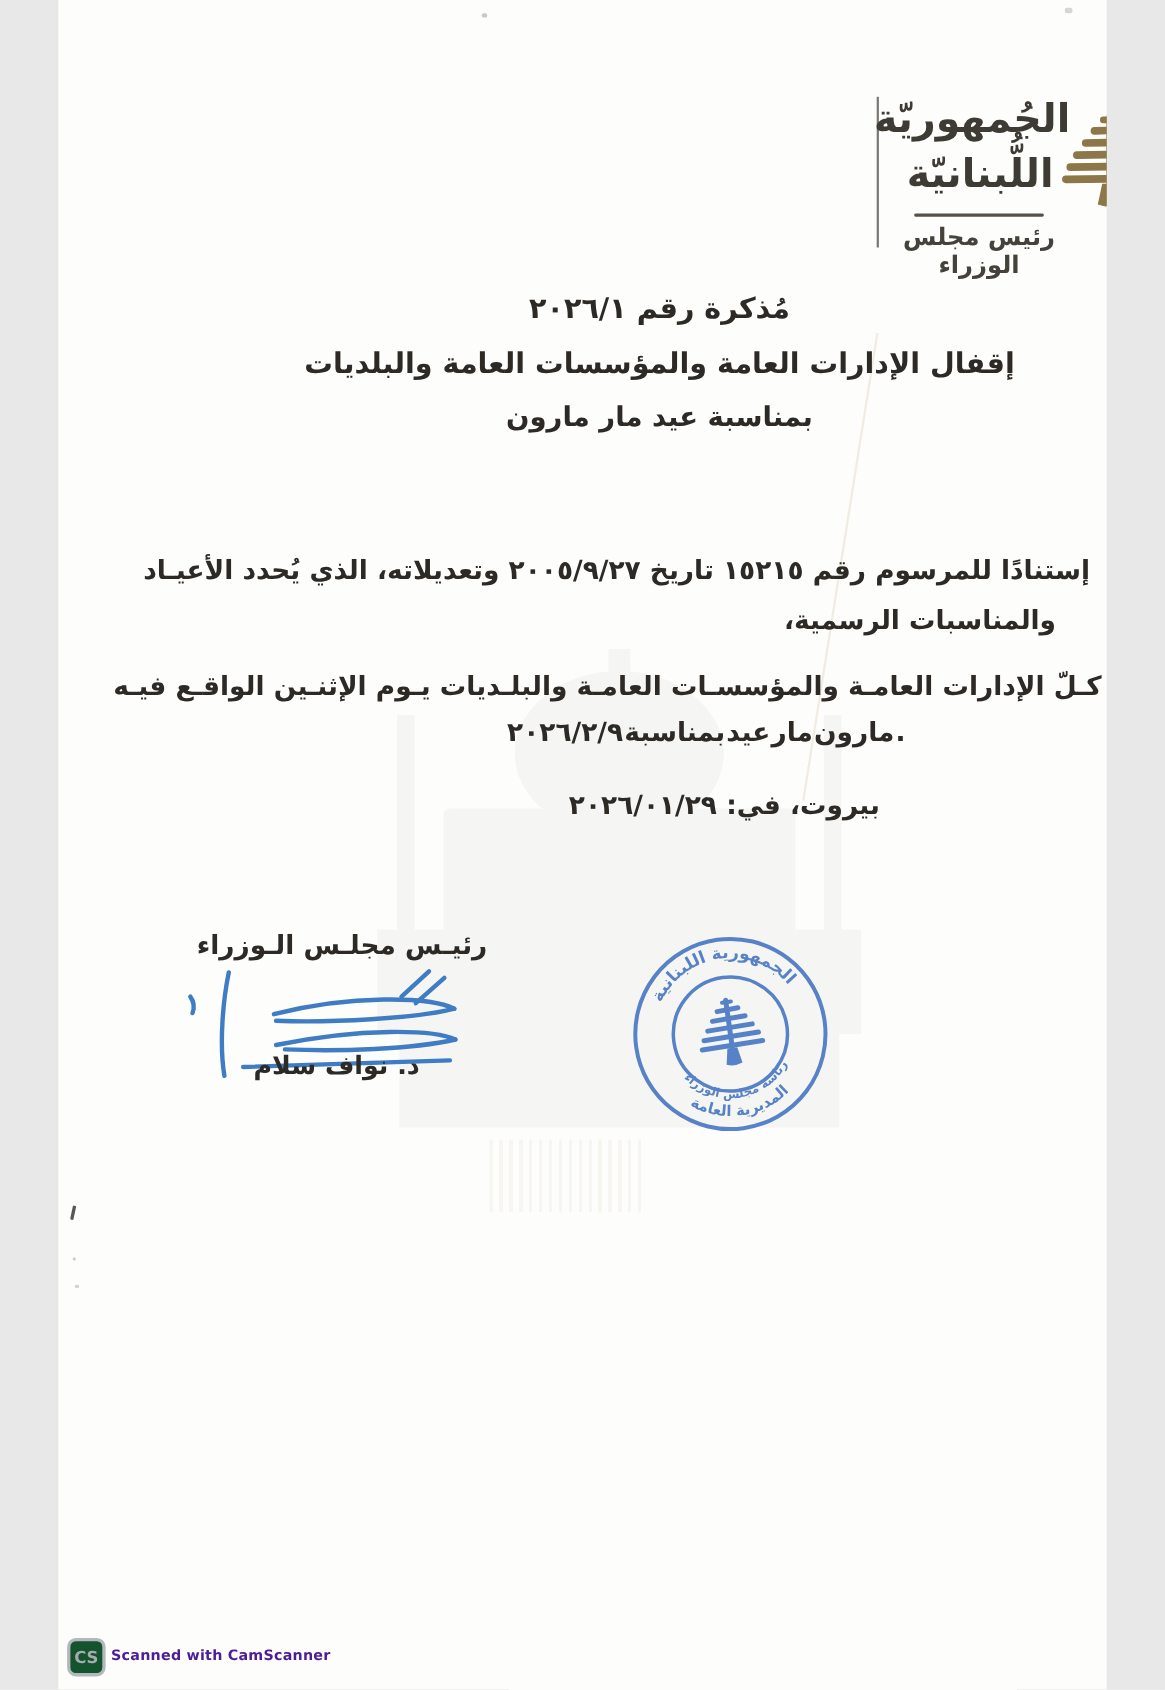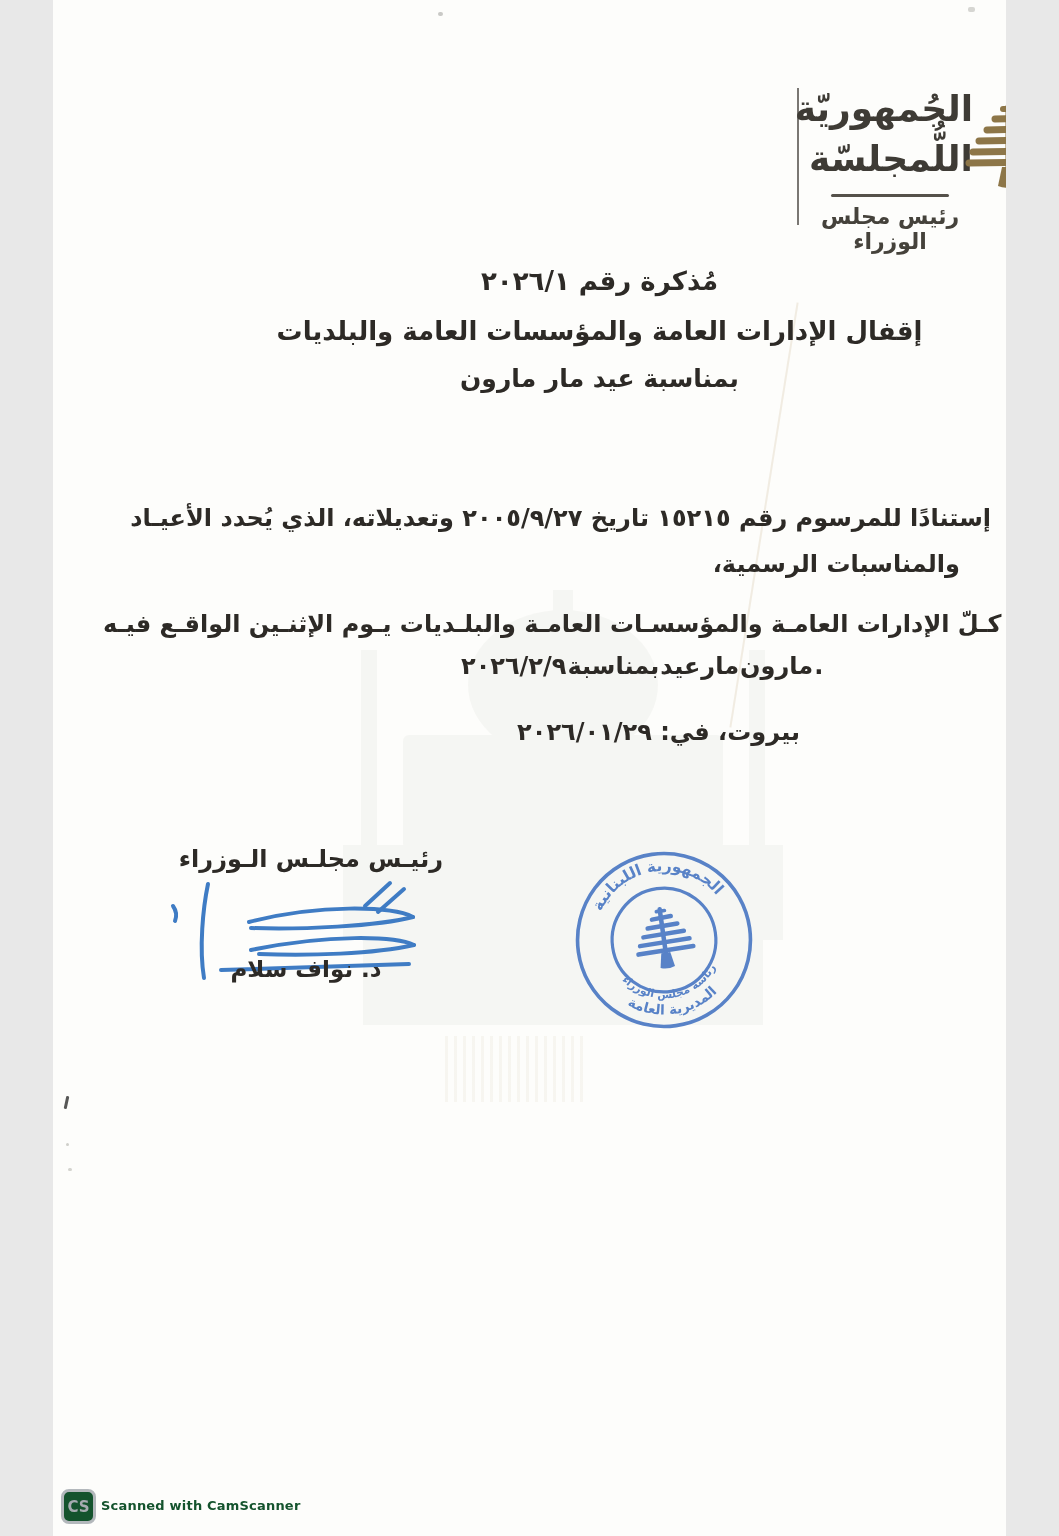--- a/index.html
+++ b/index.html
@@ -48,21 +48,21 @@
   .speck-a{left:385px;top:12px;width:5px;height:4px;background:#c9c9c6;border-radius:2px;}
   .speck-b{left:915px;top:7px;width:7px;height:5px;background:#d6d6d2;border-radius:2px;}
   .ink-mark{left:12px;top:1096px;width:3px;height:13px;background:#3a3a38;opacity:.85;
     transform:rotate(12deg);border-radius:1px;}
   .speck-c{left:13px;top:1143px;width:3px;height:3px;background:#cfcfca;border-radius:2px;}
   .speck-d{left:15px;top:1168px;width:4px;height:3px;background:#d4d4cf;border-radius:2px;}
   
   .cs-badge{left:8px;top:1489px;width:29px;height:29px;border:3px solid #b3b8bc;border-radius:8px;
     display:flex;align-items:center;justify-content:center;
     font-size:15px;font-weight:bold;color:#a6abb0;background:#14532d;}
-  .cs-text{left:48px;top:1498px;font-size:13px;color:#14532d;font-weight:bold;letter-spacing:.2px;}
+  .cs-text{left:48px;top:1498px;font-size:13px;color:#4c1d95;font-weight:bold;letter-spacing:.2px;}
 </style>
 </head>
 <body>
 
 <div class="page">
 
   <div class="abs crease"></div>
   <div class="abs stripes"></div>
   <div class="abs speck-a"></div>
   <div class="abs speck-b"></div>
@@ -92,21 +92,21 @@
       <rect x="290" y="310" width="14" height="60"></rect>
         <rect x="340" y="310" width="14" height="60"></rect>
       <rect x="390" y="310" width="14" height="60"></rect>
     </g>
   </svg>
 
   <div class="abs scan-vline"></div>
 
   <div class="abs calli">
     <div>الجُمهوريّة</div>
-    <div>اللُّمجلسّة</div>
+    <div>اللُّبنانيّة</div>
   </div>
   <div class="abs lh-divider"></div>
   <div class="abs pm-line">رئيس مجلس الوزراء</div>
 
   <svg class="abs cedar-header" width="100" height="100" viewBox="0 0 100 100">
     <g stroke="#8d7648" stroke-linecap="round" fill="#8d7648">
       <line x1="50" y1="14" x2="50" y2="92" stroke-width="7"></line>
       <line x1="44" y1="16" x2="57" y2="16" stroke-width="6"></line>
       <line x1="36" y1="26" x2="66" y2="25" stroke-width="7"></line>
       <line x1="28" y1="37" x2="74" y2="36" stroke-width="7"></line>

